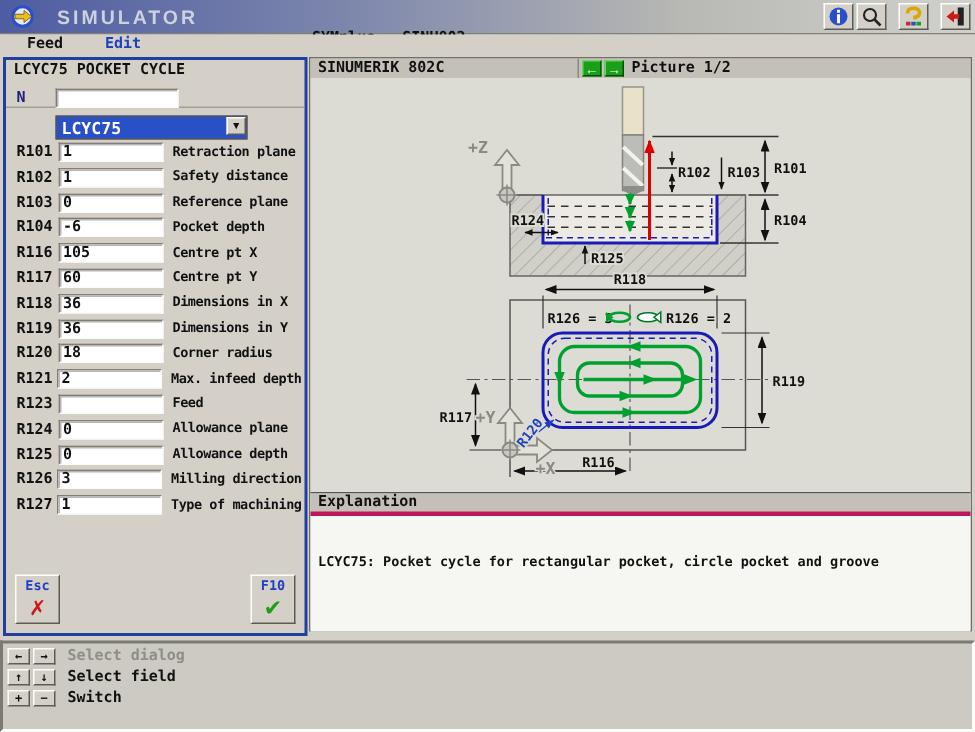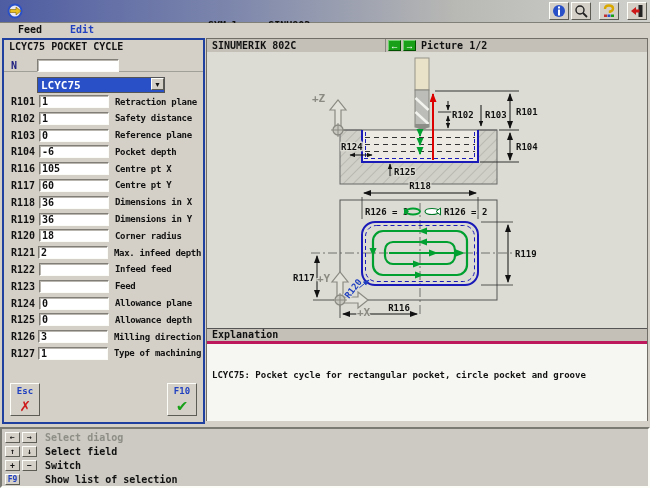--- a/index.html
+++ b/index.html
@@ -135,20 +135,21 @@
         paint-order:stroke;stroke:#dcdcd4;stroke-width:2px;}
 </style>
 </head>
 <body>
 
 <div class="titlebar">
   <svg class="app-icon" viewBox="0 0 18 16">
     <circle cx="9" cy="8" r="6.5" fill="#e8e8f4" stroke="#2a50c8" stroke-width="2"></circle>
     <polygon points="4,6.5 10,6.5 10,4 15,8 10,12 10,9.5 4,9.5" fill="#e8c020" stroke="#806000" stroke-width="0.6"></polygon>
   </svg>
+  <span class="app-name">SIMULATOR</span>
   <span class="doc-title">SYMplus - SINU802</span>
   <div class="tb-buttons">
     <button class="tb-btn">
       <svg width="14" height="14" viewBox="0 0 14 14">
         <circle cx="7" cy="7" r="6" fill="#2a50c8"></circle>
         <rect x="6" y="5.5" width="2" height="6" fill="#fff"></rect>
           <rect x="6" y="2.5" width="2" height="2" fill="#fff"></rect>
       </svg>
     </button>
     <button class="tb-btn">
@@ -236,25 +237,20 @@
         <span class="param-id">R120</span>
         <input class="field" readonly="" value="18" style="">
         <span class="param-desc">Corner radius</span>
       </div>
       <div class="param-row">
         <span class="param-id">R121</span>
         <input class="field" readonly="" value="2" style="">
         <span class="param-desc">Max. infeed depth</span>
       </div>
       <div class="param-row">
-        <span class="param-id">R122</span>
-        <input class="field" readonly="" style="">
-        <span class="param-desc">Infeed feed</span>
-      </div>
-      <div class="param-row">
         <span class="param-id">R123</span>
         <input class="field" readonly="" style="">
         <span class="param-desc">Feed</span>
       </div>
       <div class="param-row">
         <span class="param-id">R124</span>
         <input class="field" readonly="" value="0" style="">
         <span class="param-desc">Allowance plane</span>
       </div>
       <div class="param-row">
@@ -489,18 +485,13 @@
     <div class="key-row">
       <button class="keybtn">↑</button>
       <button class="keybtn">↓</button>
       <span class="key-label">Select field</span>
     </div>
     <div class="key-row">
       <button class="keybtn">+</button>
       <button class="keybtn">−</button>
       <span class="key-label">Switch</span>
     </div>
-    <div class="key-row">
-      <button class="keybtn f9">F9</button>
-      <span style="width: 17px; display: inline-block;"></span>
-      <span class="key-label">Show list of selection</span>
-    </div>
   </div>
 
 </body></html>

